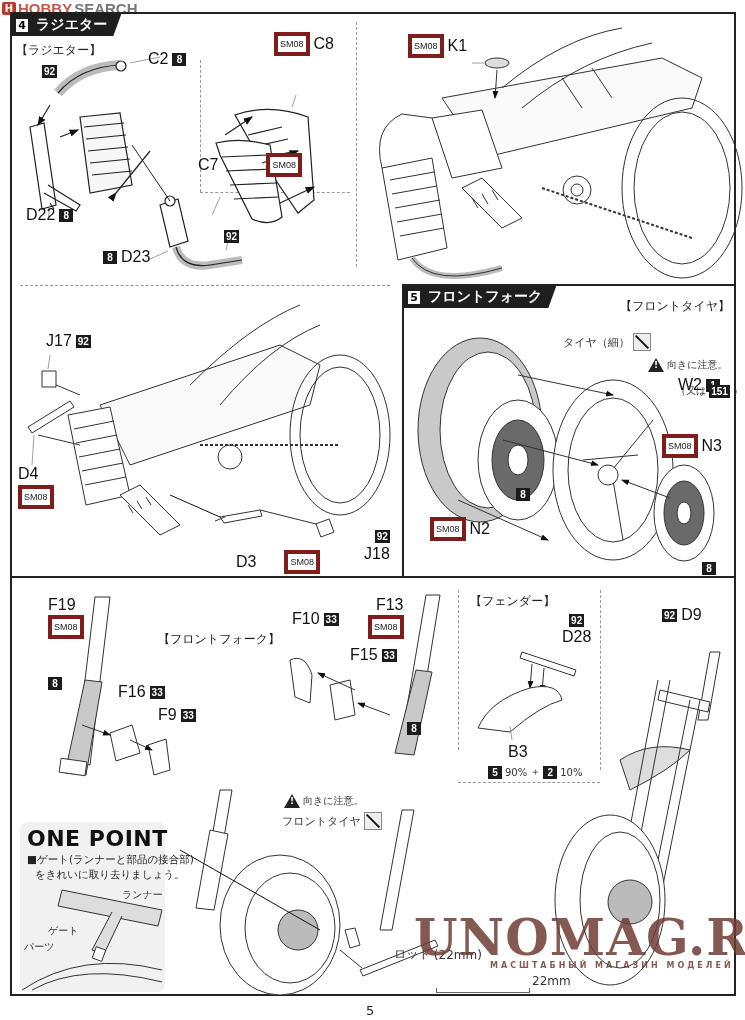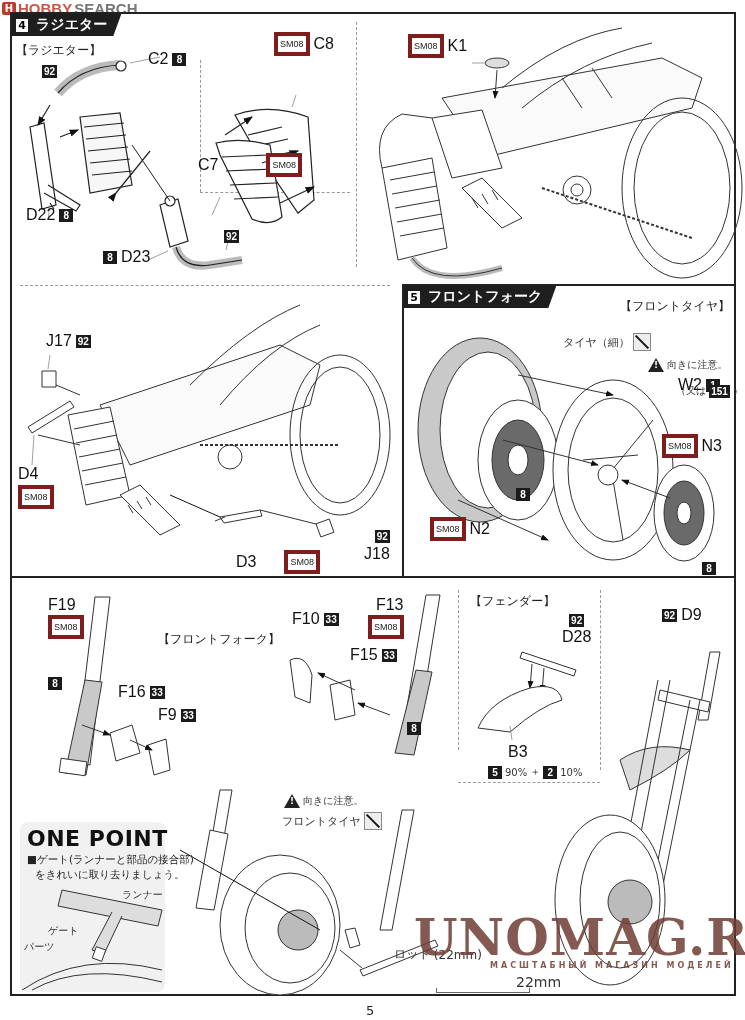--- a/index.html
+++ b/index.html
@@ -413,21 +413,21 @@
 </div>
 <div class="note" style="left:282px;top:812px;font-size:11px;">
   <span>フロントタイヤ</span>
   <span class="cut-icon"></span>
 </div>
 <div class="note" style="left:394px;top:946px;font-size:12px;">
   <span>ロッド</span>
   <span>(22mm)</span>
 </div>
 <div class="abs" style="left:436px;top:988px;width:92px;height:4px;border:1px solid #666;border-top:none;"></div>
-<div class="small-txt" style="left:516px;top:974px;font-size:14px;">22mm</div>
+<div class="small-txt" style="left:532px;top:974px;font-size:12px;">22mm</div>
 
 <div class="onepoint" style="left:20px;top:822px;width:145px;height:170px;"></div>
 <div class="onepoint-title" style="left:27px;top:826px;">ONE POINT</div>
 <div class="onepoint-text" style="left:27px;top:852px;">
   <div>■ゲート(ランナーと部品の接合部)</div>
   <div style="padding-left:8px;">をきれいに取り去りましょう。</div>
 </div>
 <svg class="art" style="left:22px;top:890px;" width="145" height="100" viewBox="0 0 145 100">
   <g fill="none" stroke="#333" stroke-width="1">
     <path d="M40 0 L140 20 L136 36 L36 16 Z" fill="#ddd"></path>

